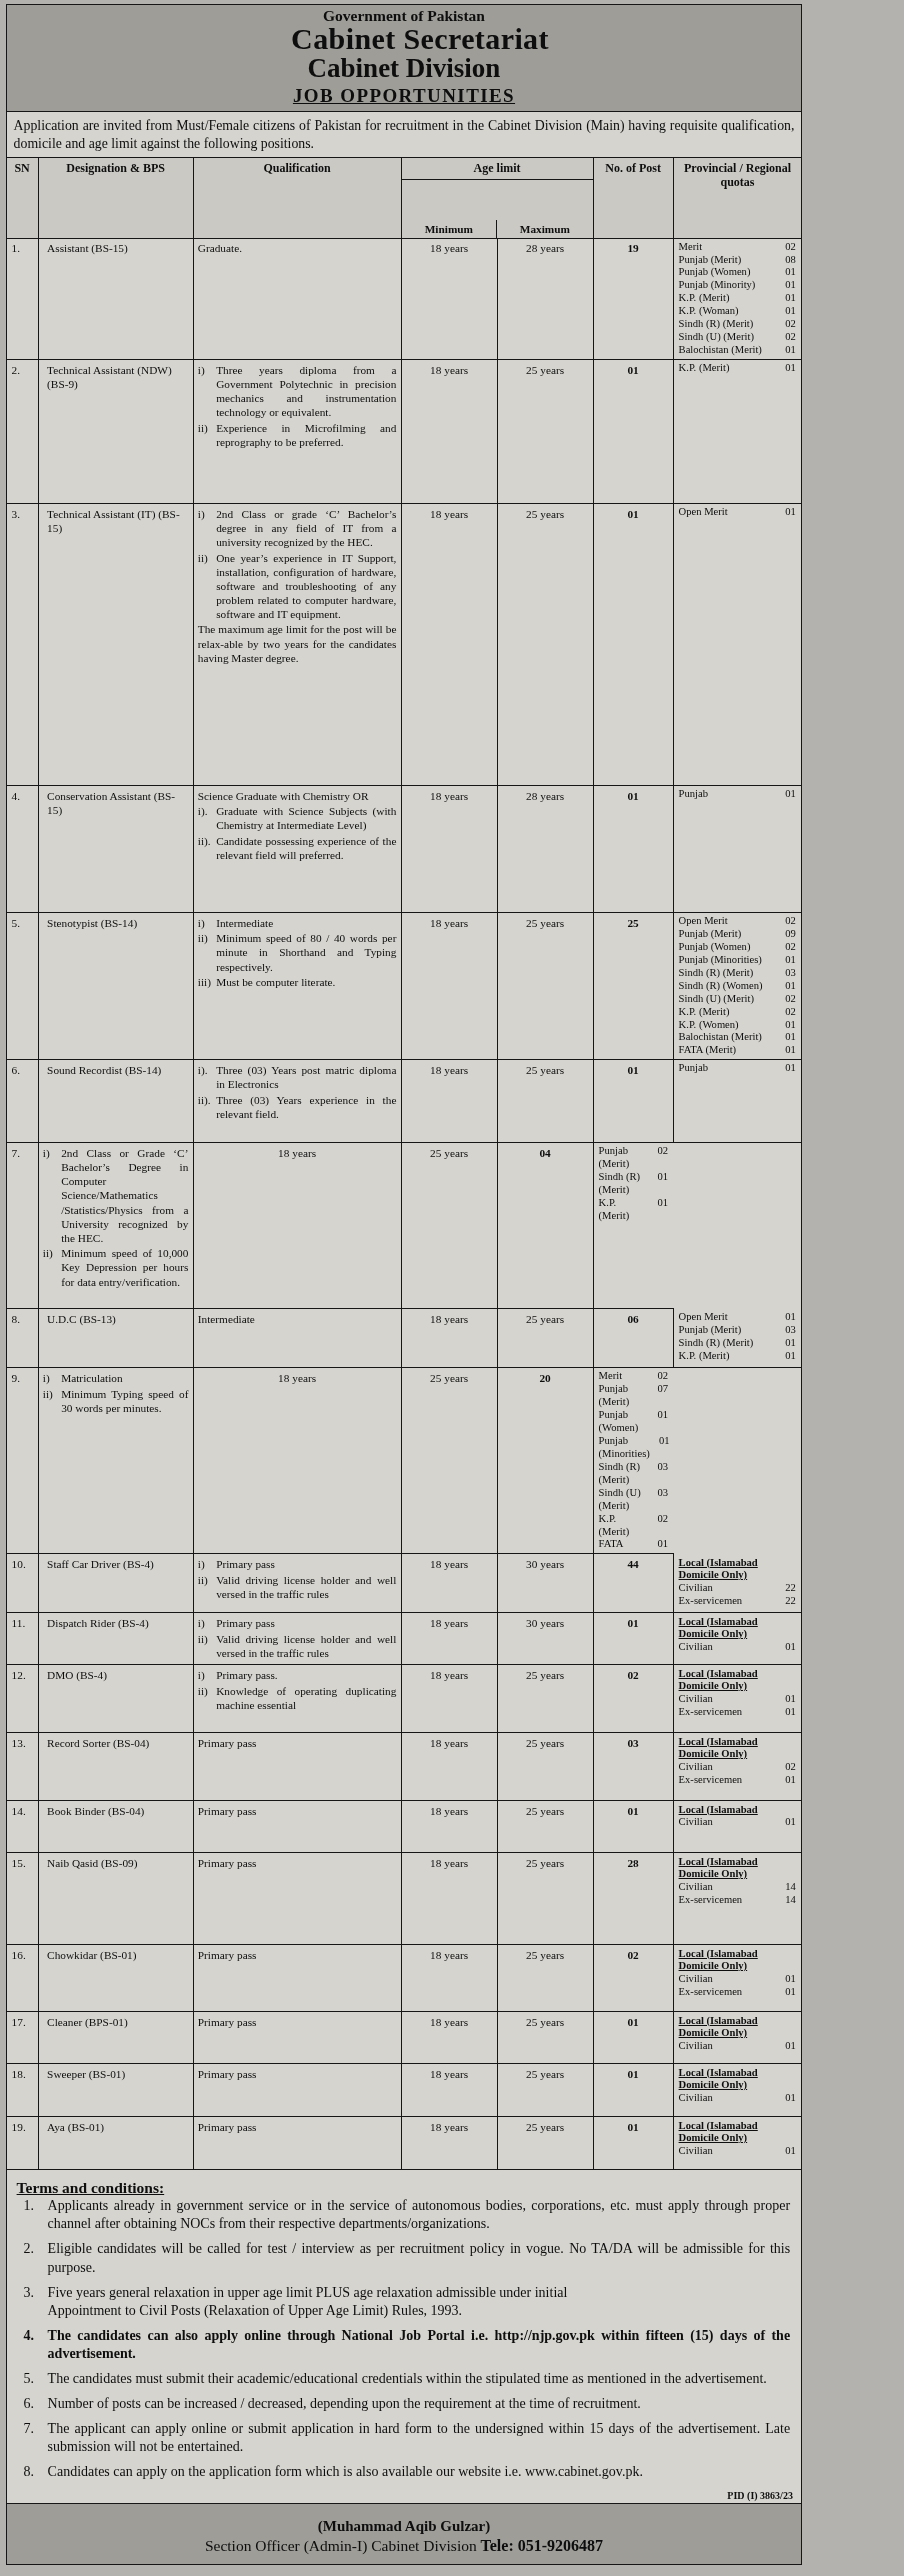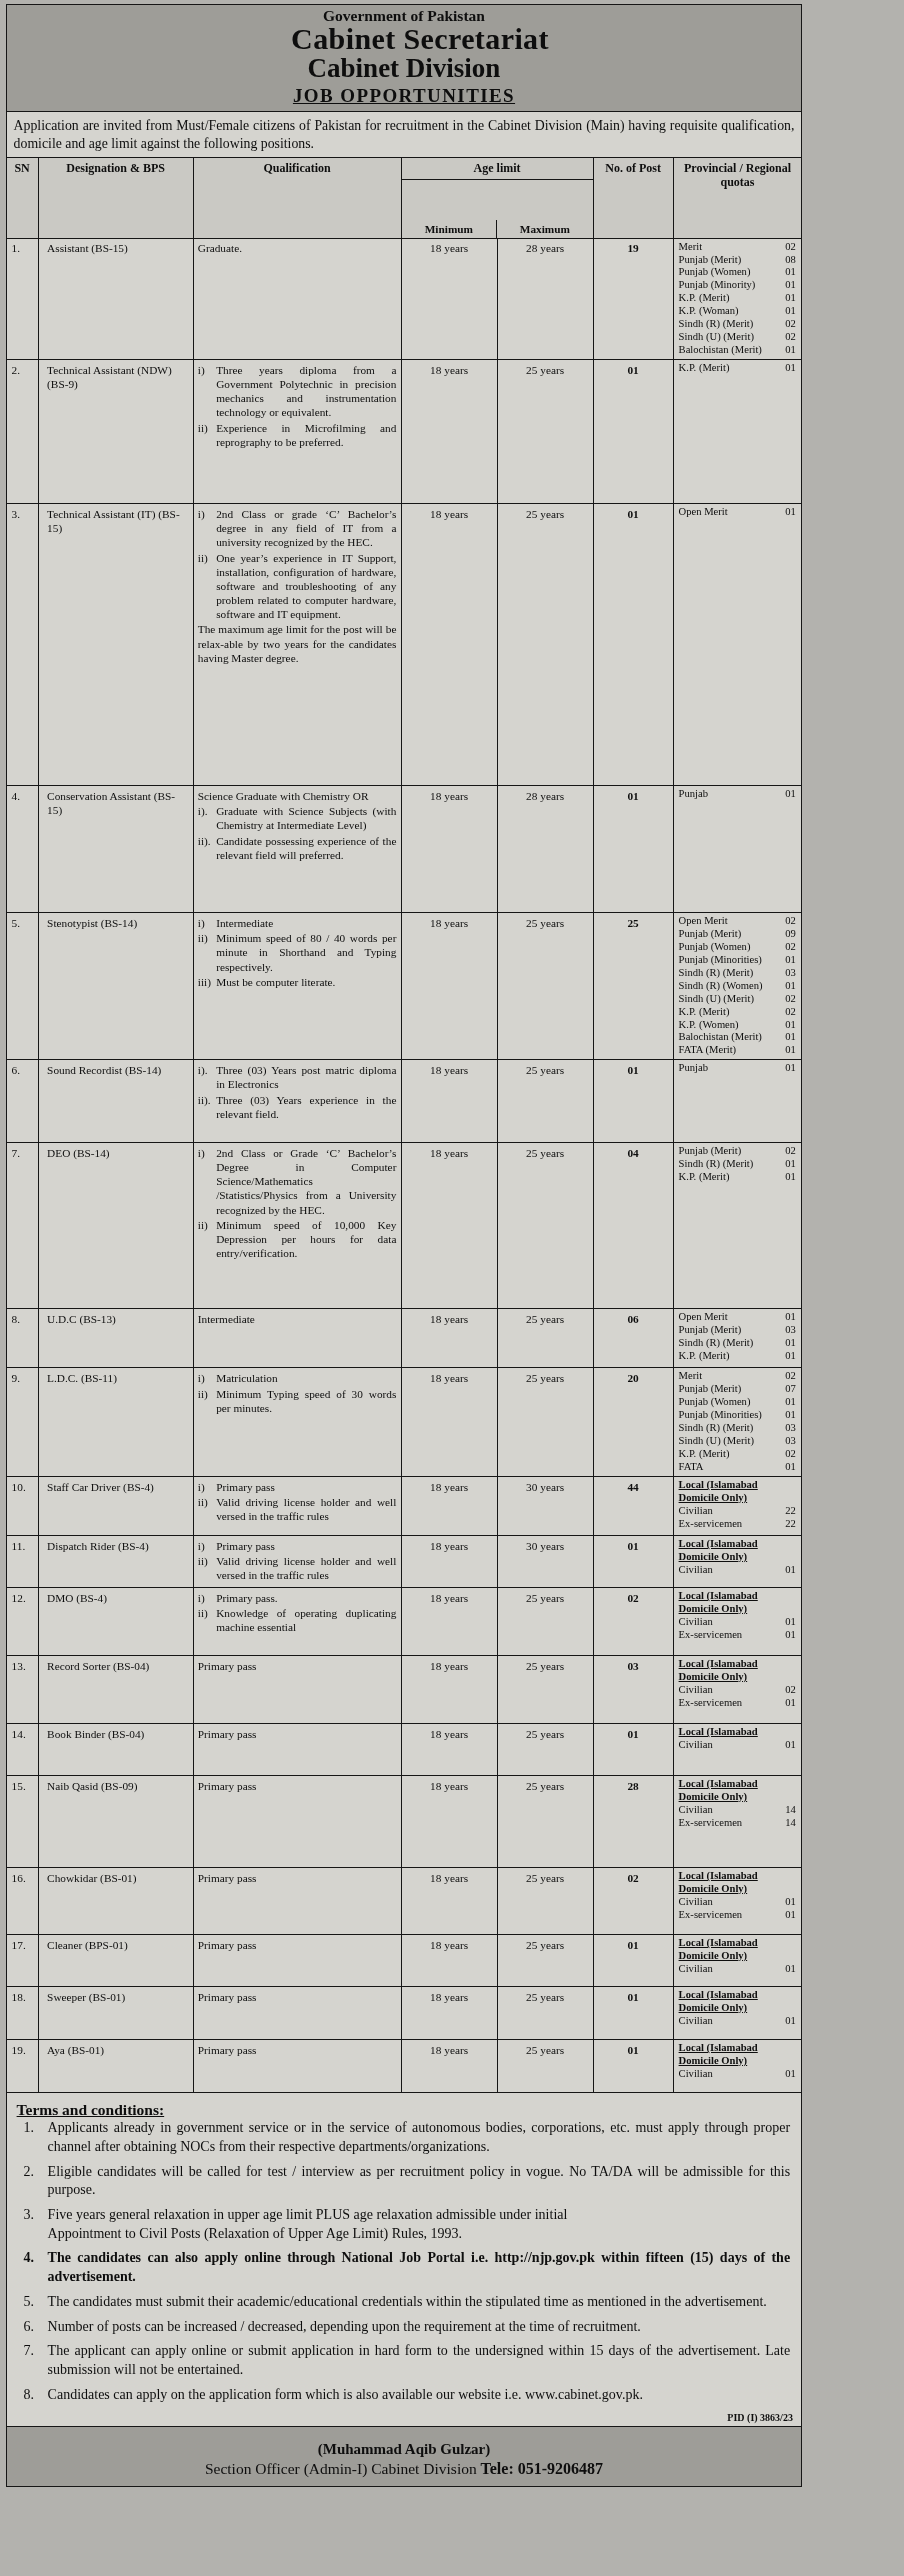--- a/index.html
+++ b/index.html
@@ -364,21 +364,20 @@
     <div class="cell c-quota">
   <div class="quota-item">
     <span class="quota-label">Punjab</span>
     <span class="quota-value">01</span>
   </div>
 </div>
   </div>
 
   <div class="trow">
     <div class="cell c-sn">7.</div>
-    <div class="cell c-desig">DEO (BS-14)</div>
     <div class="cell c-qual">
   <div class="qual-item">
     <span class="qual-label">i)</span>
     <span class="qual-text">2nd Class or Grade ‘C’ Bachelor’s Degree in Computer Science/Mathematics /Statistics/Physics from a University recognized by the HEC.</span>
   </div>
 
   <div class="qual-item">
     <span class="qual-label">ii)</span>
     <span class="qual-text">Minimum speed of 10,000 Key Depression per hours for data entry/verification.</span>
   </div>
@@ -434,21 +433,20 @@
 
   <div class="quota-item">
     <span class="quota-label">K.P. (Merit)</span>
     <span class="quota-value">01</span>
   </div>
 </div>
   </div>
 
   <div class="trow">
     <div class="cell c-sn">9.</div>
-    <div class="cell c-desig">L.D.C. (BS-11)</div>
     <div class="cell c-qual">
   <div class="qual-item">
     <span class="qual-label">i)</span>
     <span class="qual-text">Matriculation</span>
   </div>
 
   <div class="qual-item">
     <span class="qual-label">ii)</span>
     <span class="qual-text">Minimum Typing speed of 30 words per minutes.</span>
   </div>

